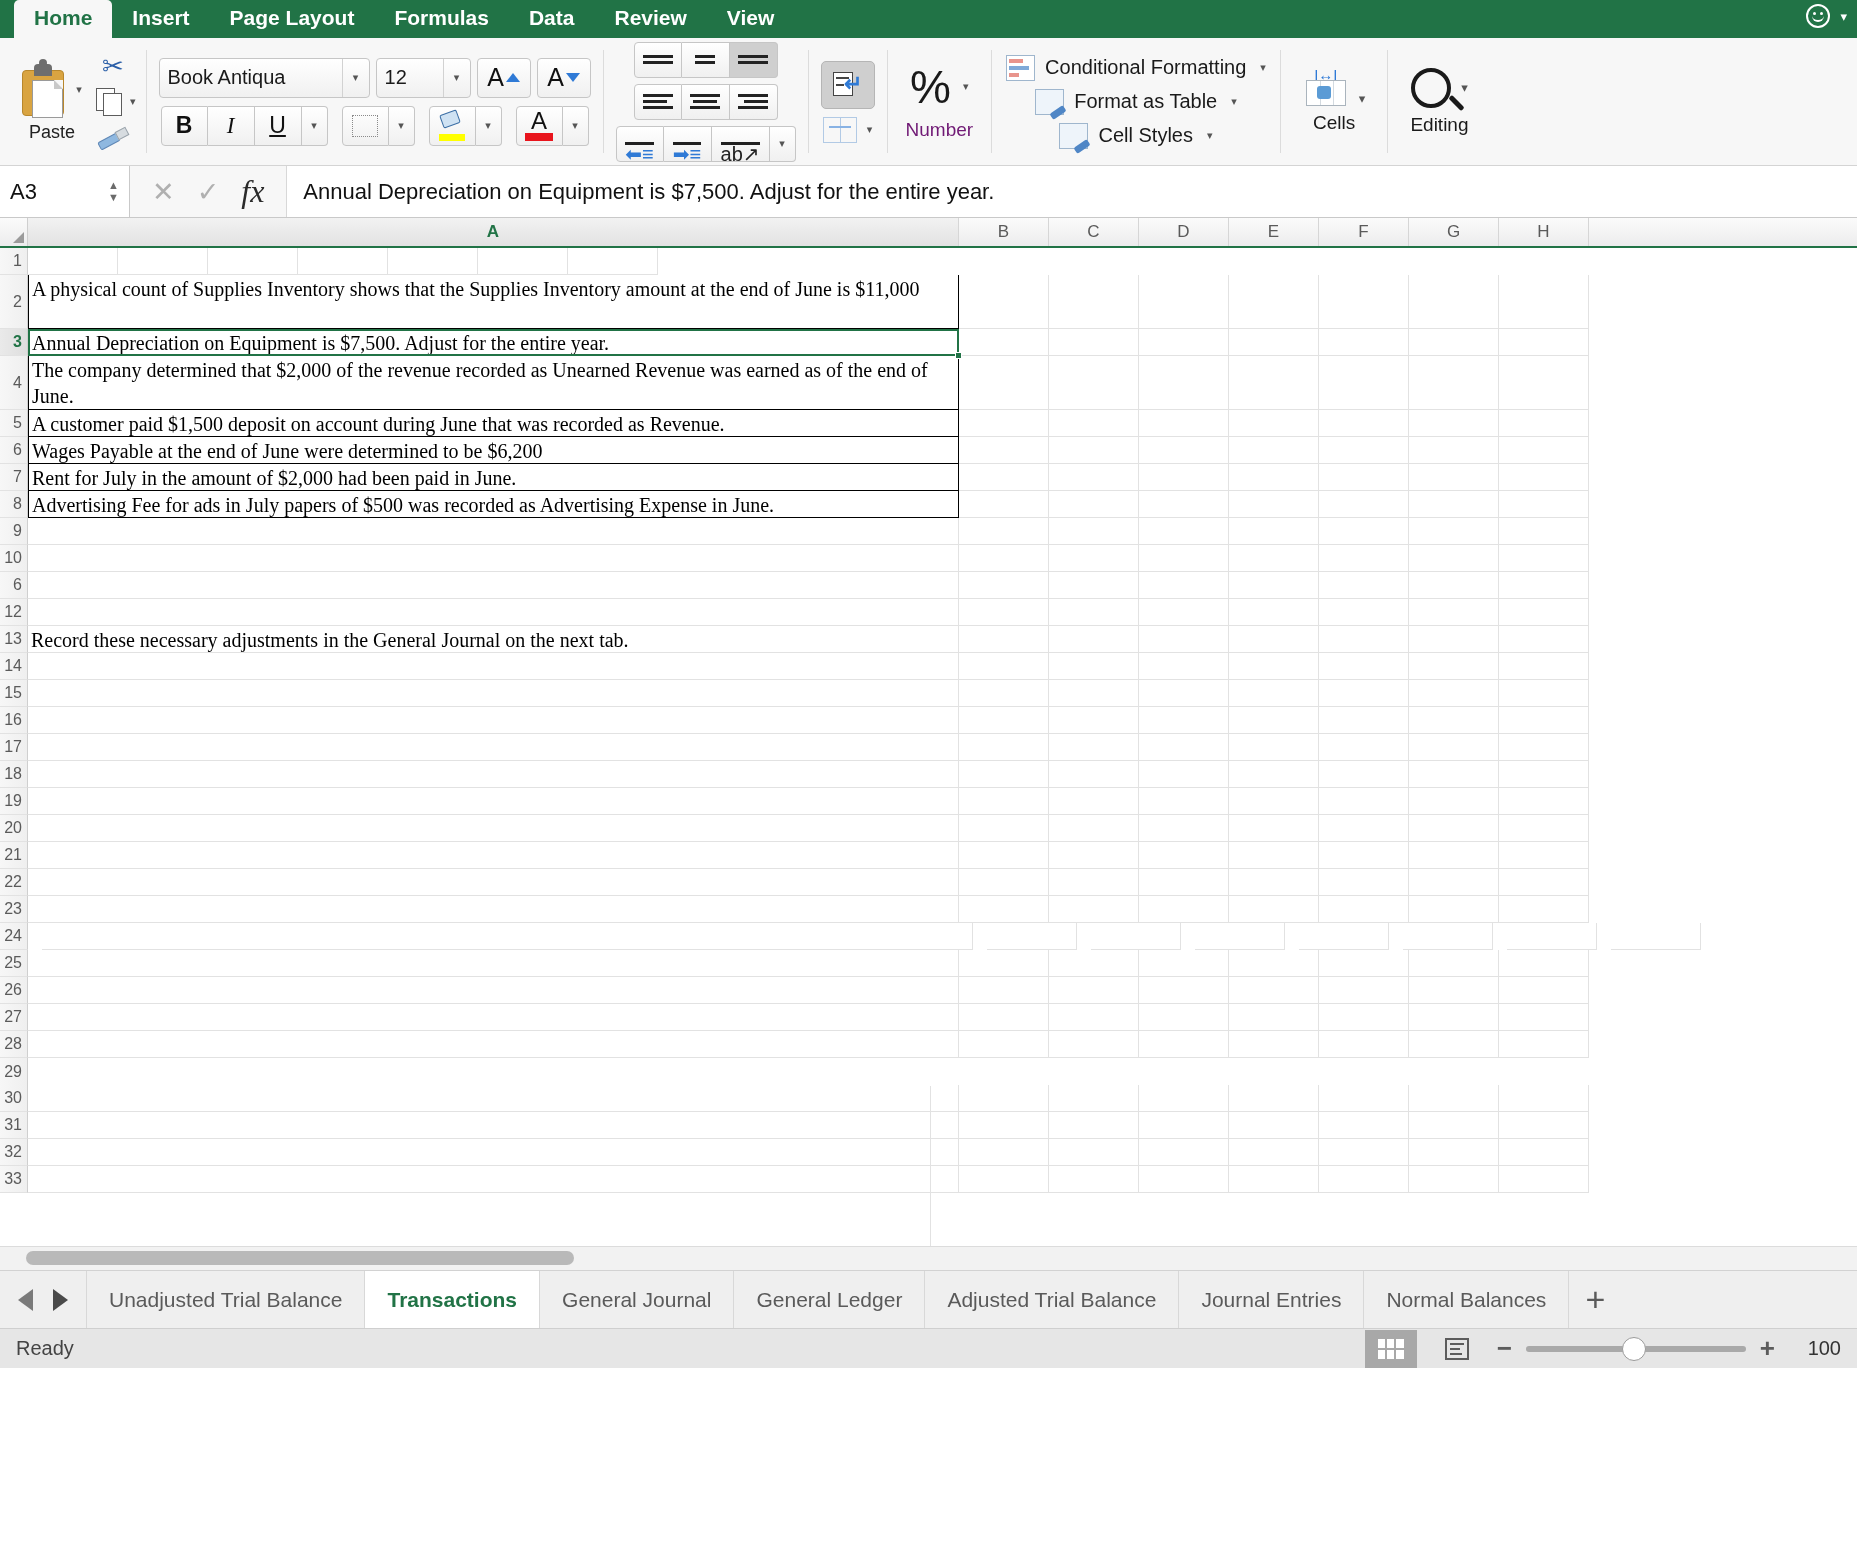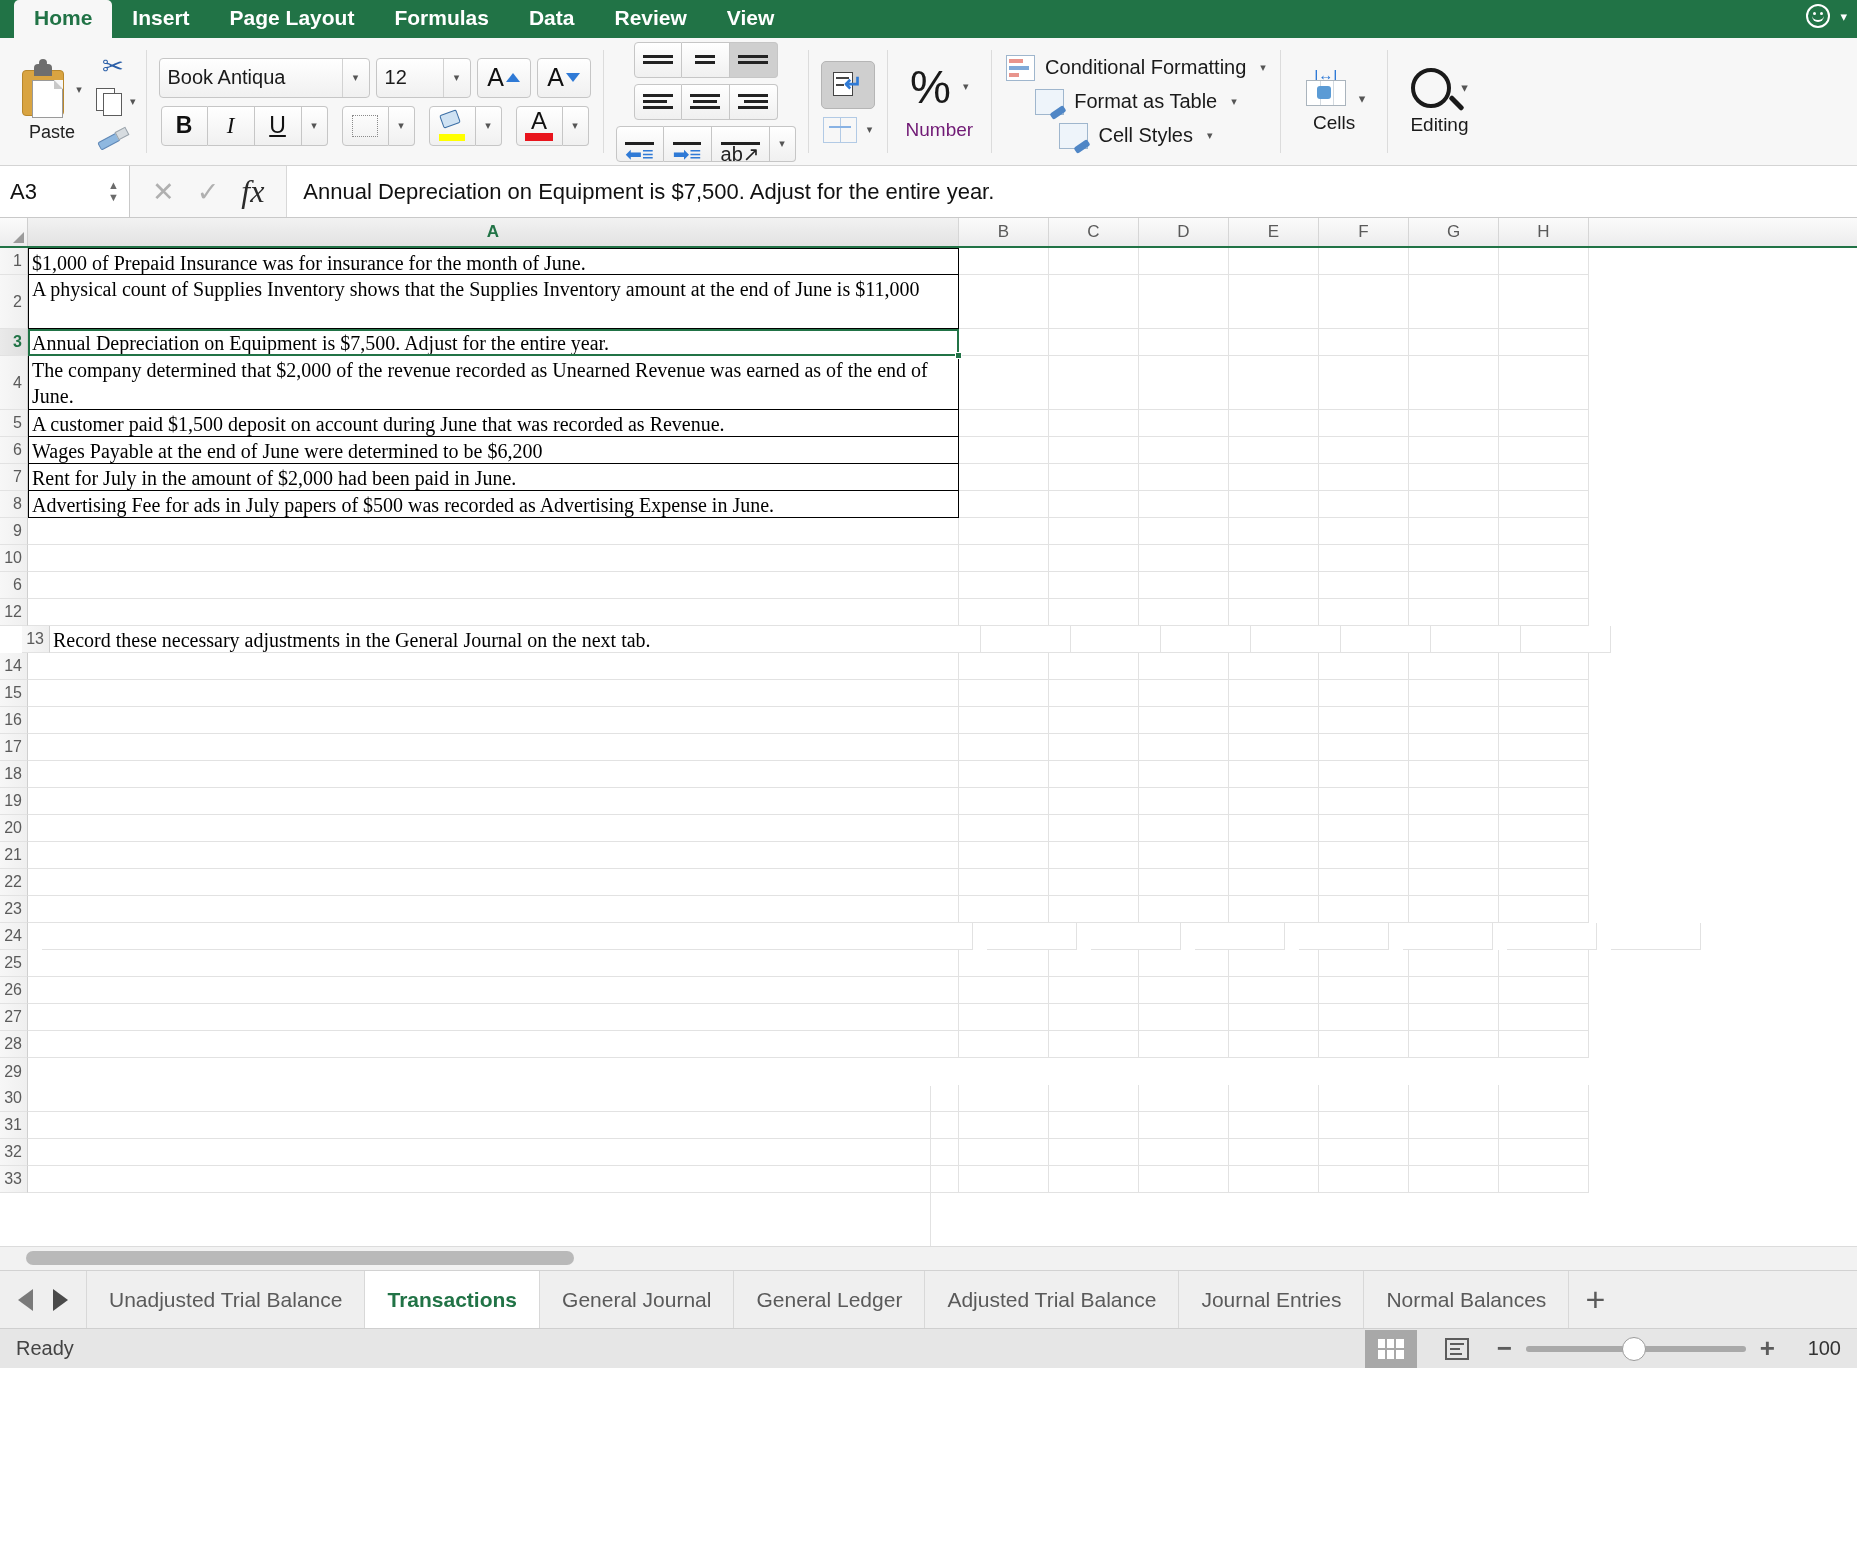--- a/index.html
+++ b/index.html
@@ -531,21 +531,20 @@
     <div class="ch other">C</div>
     <div class="ch other">D</div>
     <div class="ch other">E</div>
     <div class="ch other">F</div>
     <div class="ch other">G</div>
     <div class="ch other">H</div>
   </div>
   <div class="rows" id="rows-container">
       <div class="row" style="height: 27px;">
         <div class="rh">1</div>
-        <div class="cellA boxed boxtop">$1,000 of Prepaid Insurance was for insurance for the month of June.</div>
         <div class="cellO"></div>
         <div class="cellO"></div>
         <div class="cellO"></div>
         <div class="cellO"></div>
         <div class="cellO"></div>
         <div class="cellO"></div>
         <div class="cellO"></div>
       </div>
       <div class="row" style="height: 54px;">
         <div class="rh">2</div>
@@ -661,21 +660,21 @@
         <div class="rh">12</div>
         <div class="cellA"></div>
         <div class="cellO"></div>
         <div class="cellO"></div>
         <div class="cellO"></div>
         <div class="cellO"></div>
         <div class="cellO"></div>
         <div class="cellO"></div>
         <div class="cellO"></div>
       </div>
-      <div class="row" style="height: 27px; padding-left: 22px;">
+      <div class="row" style="height: 27px;">
         <div class="rh">13</div>
         <div class="cellA">Record these necessary adjustments in the General Journal on the next tab.</div>
         <div class="cellO"></div>
         <div class="cellO"></div>
         <div class="cellO"></div>
         <div class="cellO"></div>
         <div class="cellO"></div>
         <div class="cellO"></div>
         <div class="cellO"></div>
       </div>

